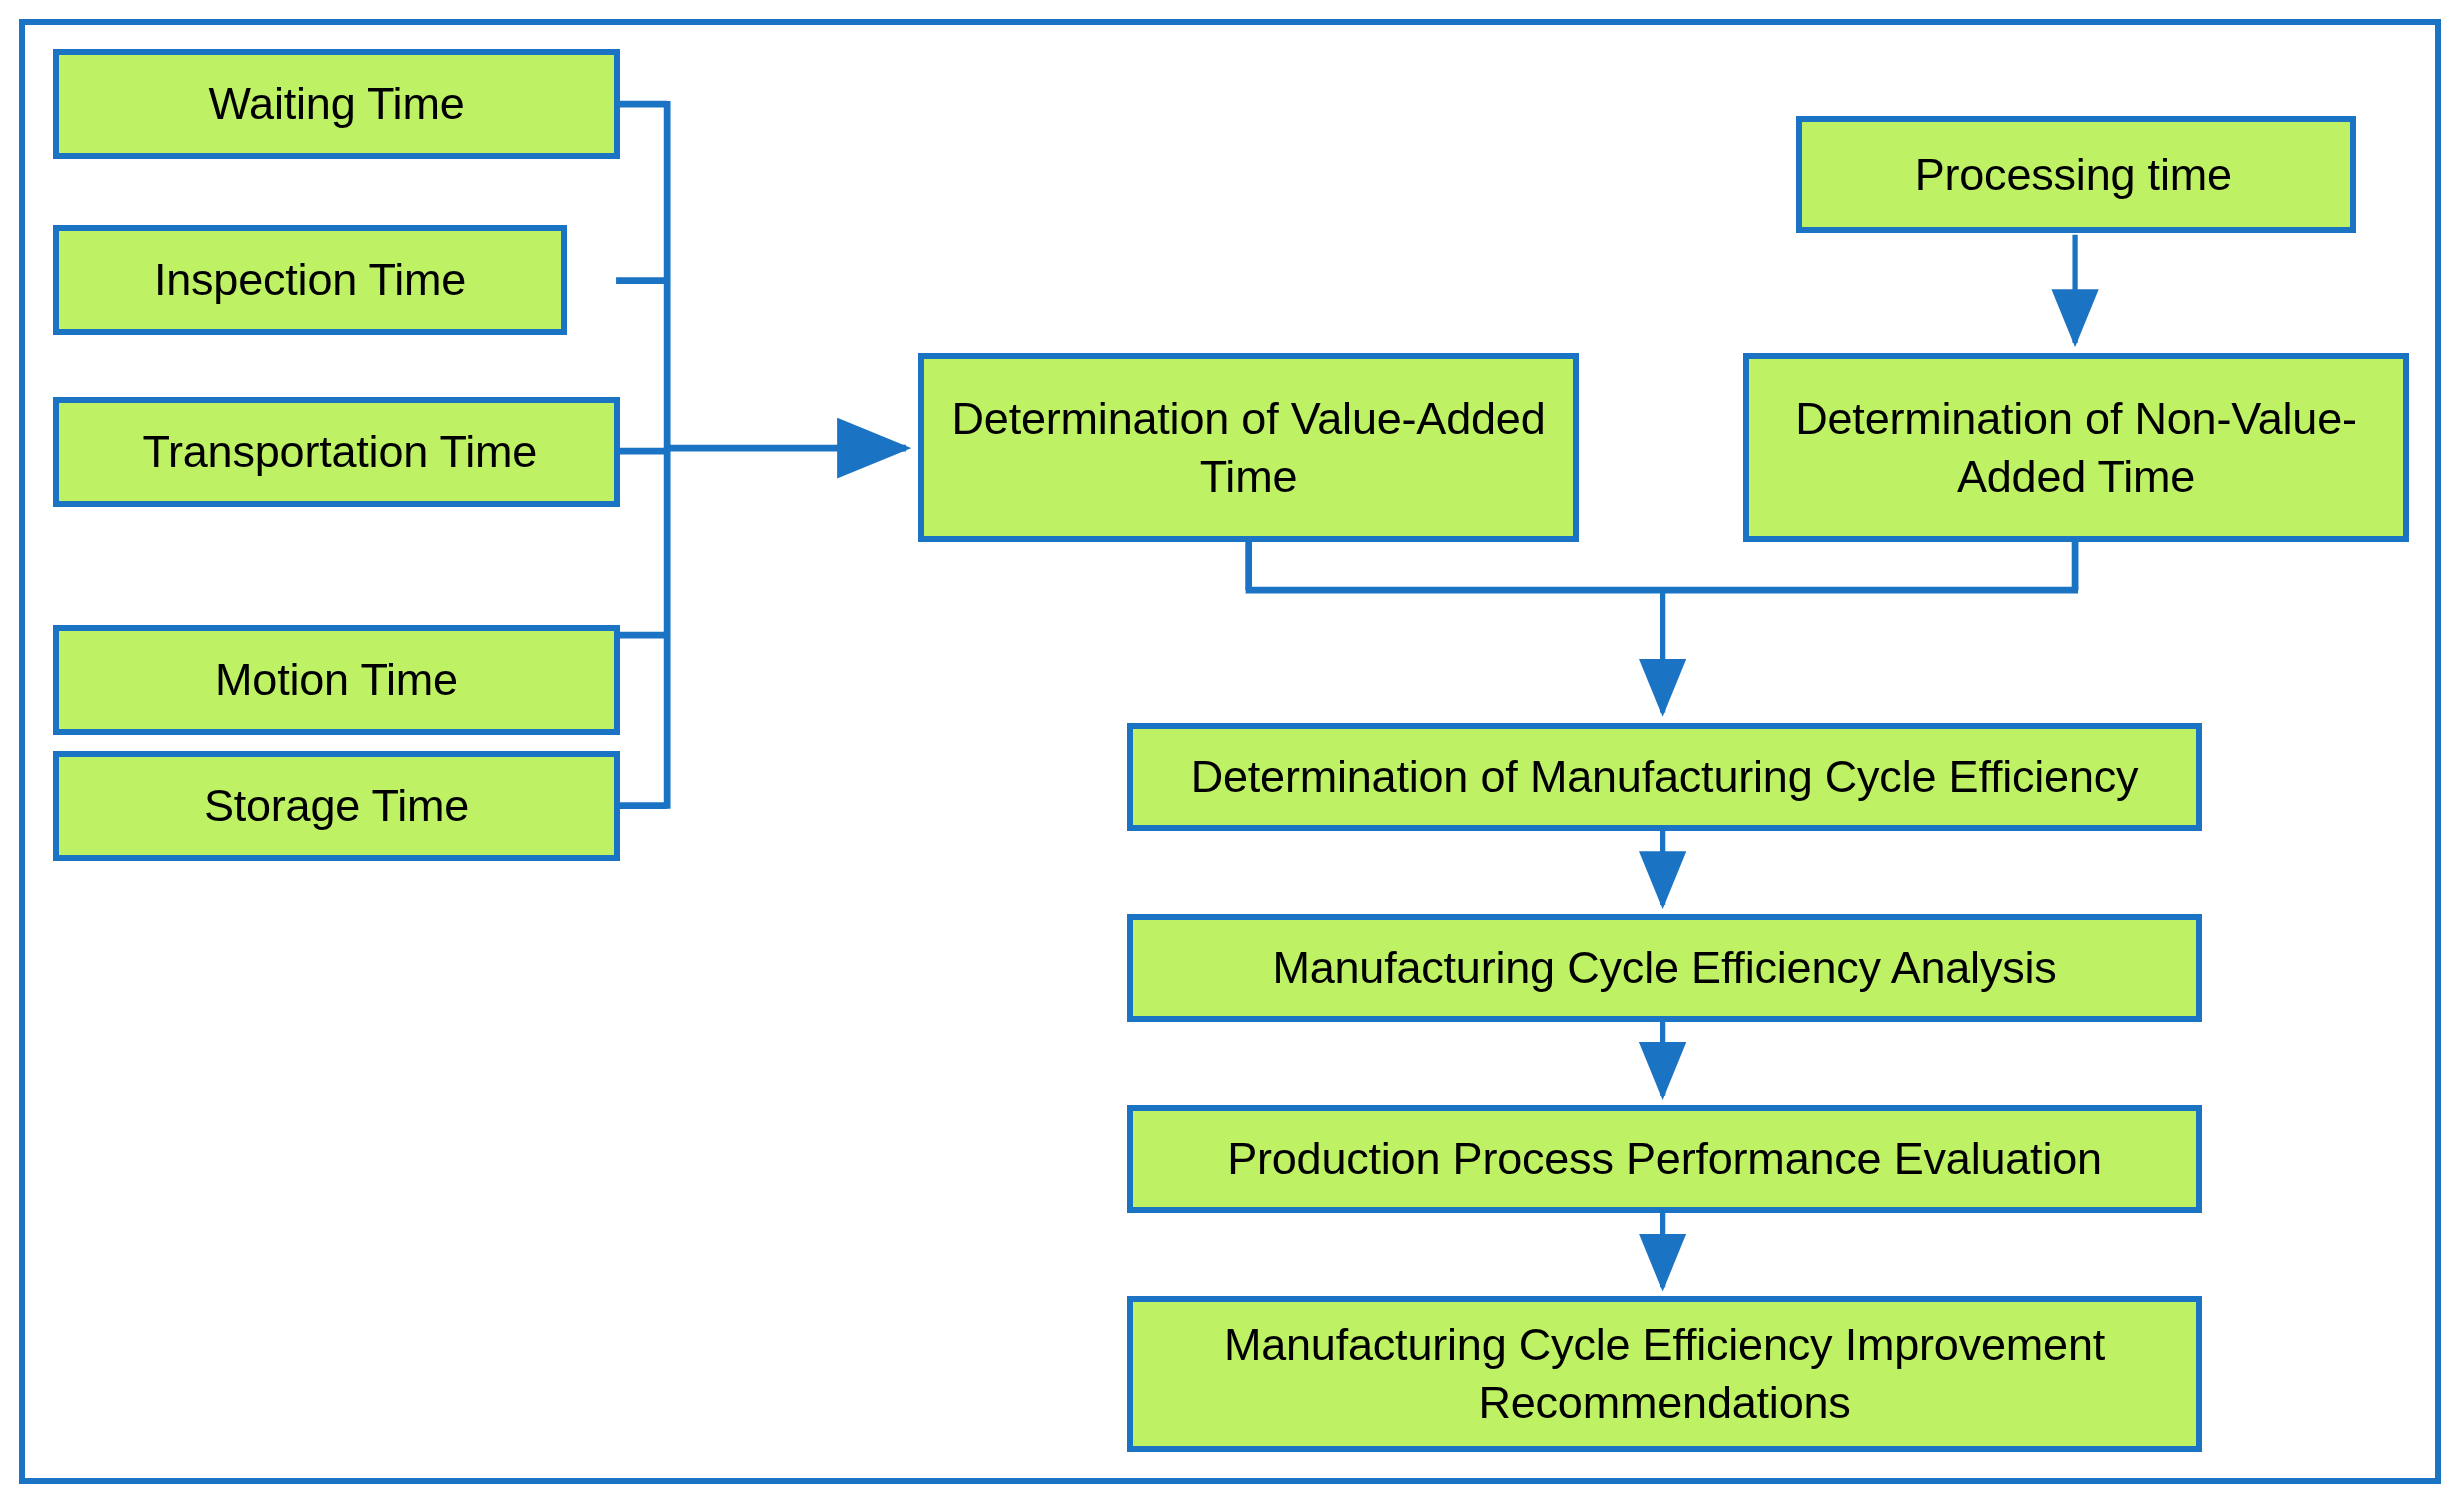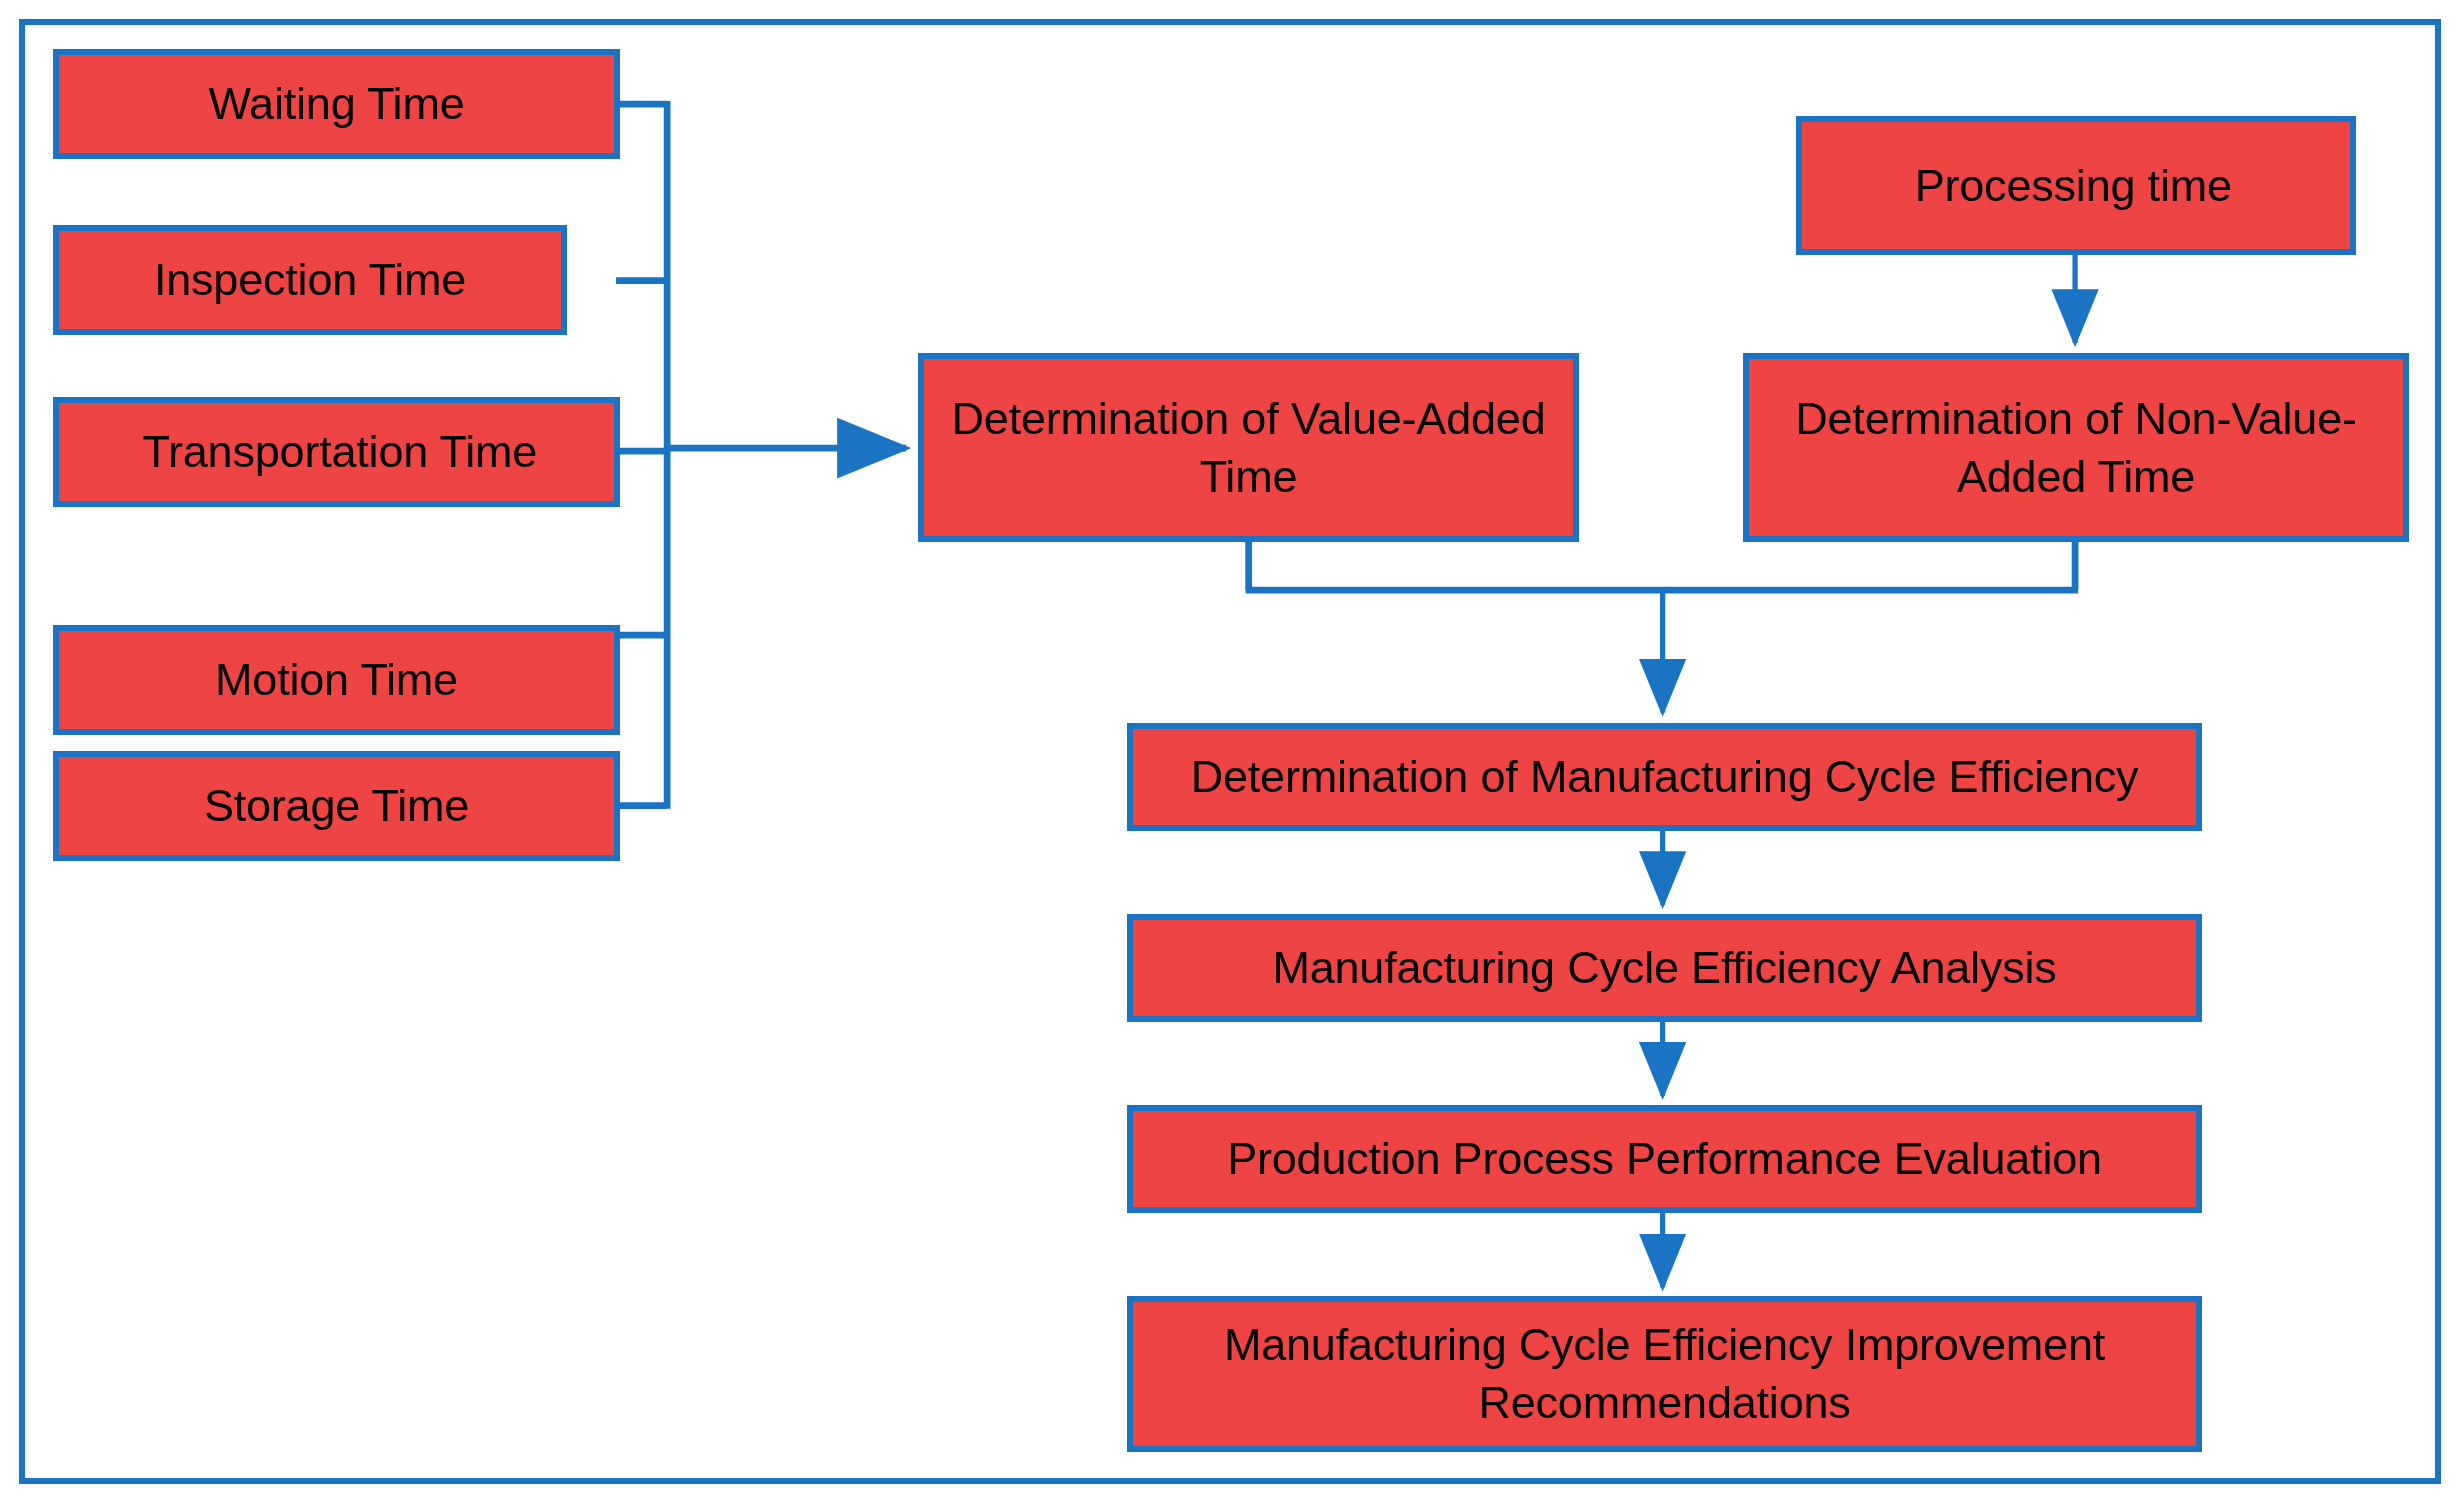--- a/index.html
+++ b/index.html
@@ -25,21 +25,21 @@
     width: 2422px;
     height: 1465px;
     border: 6.8px solid #1b73c4;
     box-sizing: border-box;
     background: transparent;
   }
   .node {
     position: absolute;
     box-sizing: border-box;
     border: 6.8px solid #1b73c4;
-    background: #ef4444;
+    background: #bef264;
     display: flex;
     align-items: center;
     justify-content: center;
     text-align: center;
     color: #000000;
     font-family: "Liberation Sans", sans-serif;
     font-size: 45px;
     line-height: 1.28;
     font-weight: 400;
     padding: 3px 13.5px;
@@ -125,21 +125,21 @@
   </div>
 
   <div class="node" style="left:53px; top:580px; width:567px; height:110px;margin-top:45px;">
     <span class="label">Motion Time</span>
   </div>
 
   <div class="node" style="left:53px; top:751px; width:567px; height:110px;">
     <span class="label">Storage Time</span>
   </div>
 
-  <div class="node" style="left:1796px; top:116px; width:560px; height:139px;padding-left:8px;">
+  <div class="node" style="left:1796px; top:116px; width:560px; height:117px;padding-left:8px;">
     <span class="label">Processing time</span>
   </div>
 
   <div class="node" style="left:918px; top:353px; width:661px; height:189px;">
     <span class="label">Determination of Value-Added Time</span>
   </div>
 
   <div class="node" style="left:1743px; top:353px; width:666px; height:189px;">
     <span class="label">Determination of Non-Value-Added Time</span>
   </div>

